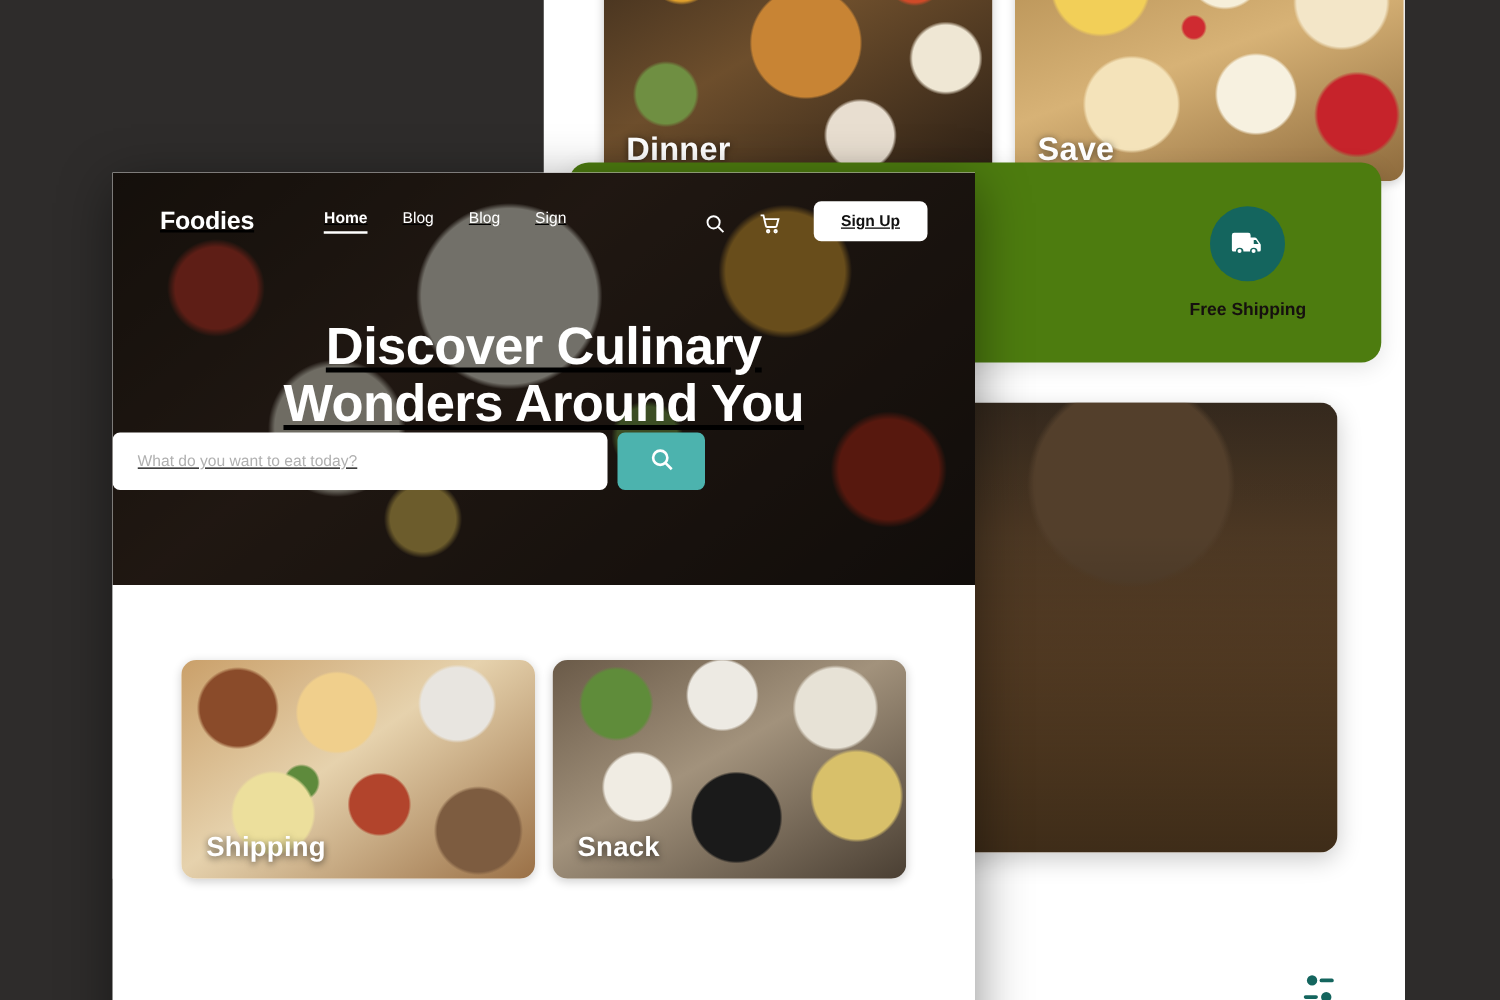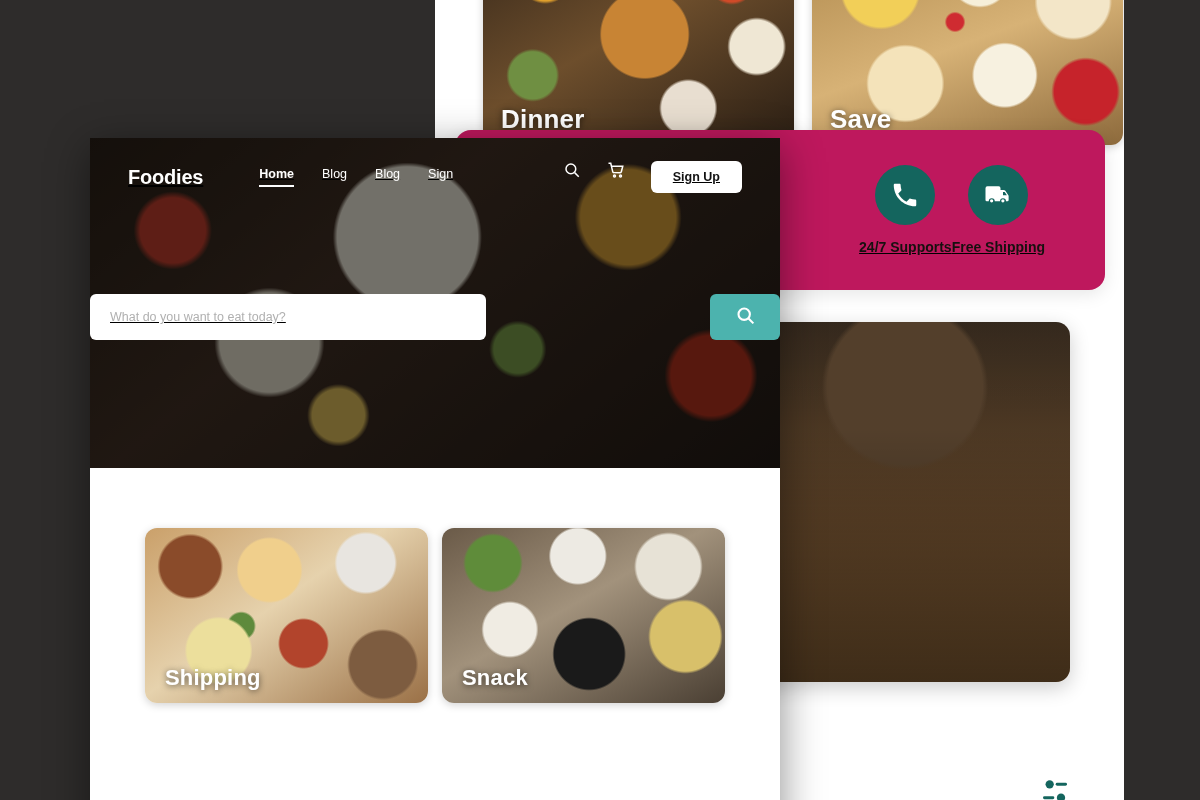--- a/index.html
+++ b/index.html
@@ -34,25 +34,24 @@
     position: absolute; left: 18px; bottom: 10px;
     color: #fff; font-size: 26px; font-weight: 700;
     text-shadow: 0 1px 6px rgba(0,0,0,.6);
     letter-spacing: .2px;
   }
 
   
   .features-card {
     position: absolute; left: 20px; top: 190px;
     width: 650px; height: 160px;
-    background: #be185d; border-radius: 16px;
+    background: #4d7c0f; border-radius: 16px;
     box-shadow: 0 4px 18px rgba(0,0,0,.10);
-    display: flex; align-items: center; justify-content: flex-end;
+    display: flex; align-items: center; justify-content: space-between;
     padding: 0 60px;
-    text-decoration: underline;
   }
   .feature { display: flex; flex-direction: column; align-items: center; gap: 14px; }
   .feature .circle {
     width: 60px; height: 60px; border-radius: 50%;
     background: #14655e;
     display: flex; align-items: center; justify-content: center;
   }
   .feature .circle svg { width: 30px; height: 30px; fill: #fff; }
   .feature .flabel { font-size: 14px; font-weight: 700; color: #16100f; }
 
@@ -124,39 +123,38 @@
   }
   .brand {
     color: #fff; font-size: 20px; font-weight: 800; letter-spacing: -.2px;
   }
   .nav-links { display: flex; align-items: center; gap: 28px; margin-left: 56px; }
   .nav-link {
     color: #fff; font-size: 12.5px; font-weight: 500; padding-bottom: 4px;
     border-bottom: 2px solid transparent;
   }
   .nav-link.active { font-weight: 700; border-bottom-color: #fff; }
-  .nav-right { margin-left: auto; display: flex; align-items: flex-start; gap: 26px; }
+  .nav-right { margin-left: auto; display: flex; align-items: flex-end; gap: 26px; }
   .nav-right .ic svg { width: 18px; height: 18px; fill: none; stroke: #fff; stroke-width: 2; }
   .signup-btn {
     background: #fff; color: #111; font-size: 12.5px; font-weight: 700;
     padding: 9px 22px; border-radius: 6px; border: none; cursor: pointer;
     font-family: "Liberation Sans", sans-serif;
   }
 
   .hero-body {
     position: relative; z-index: 3;
     text-align: center; padding-top: 38px;
   }
   .hero-title {
     color: #fff; font-size: 42px; font-weight: 800; line-height: 1.1;
     letter-spacing: -.5px; max-width: 560px; margin: 0 auto;
   }
   .search-row {
-    display: flex; justify-content: space-between; gap: 8px;
-    margin-top: 40px;
+    display: flex; justify-content: flex-start; gap: 8px;
   }
   .search-input {
     width: 396px; height: 46px;
     border: none; border-radius: 6px; background: #fff;
     padding: 0 20px; font-size: 12.5px; color: #333;
     font-family: "Liberation Sans", sans-serif; outline: none;
   }
   .search-input::placeholder { color: #b0b0b0; }
   .search-btn {
     width: 70px; height: 46px; border: none; border-radius: 6px;
@@ -357,20 +355,24 @@
                 <path d="M2 3h3l2.6 11.2a1.6 1.6 0 0 0 1.6 1.3h8.3a1.6 1.6 0 0 0 1.6-1.2L21 7H6"></path>
                 <circle cx="10" cy="20" r="1.3"></circle>
                 <circle cx="18" cy="20" r="1.3"></circle>
               </svg>
           </span>
           <button class="signup-btn">Sign Up</button>
         </div>
       </div>
 
       <div class="hero-body">
+        <h1 class="hero-title">
+          <span>Discover Culinary</span><br>
+          <span>Wonders Around You</span>
+        </h1>
         <div class="search-row">
           <input class="search-input" type="text" placeholder="What do you want to eat today?" style="">
           <button class="search-btn">
             <span>
               <svg viewBox="0 0 24 24">
                   <circle cx="10.5" cy="10.5" r="6.5"></circle>
                   <line x1="15.2" y1="15.2" x2="21" y2="21"></line>
                 </svg>
             </span>
           </button>

